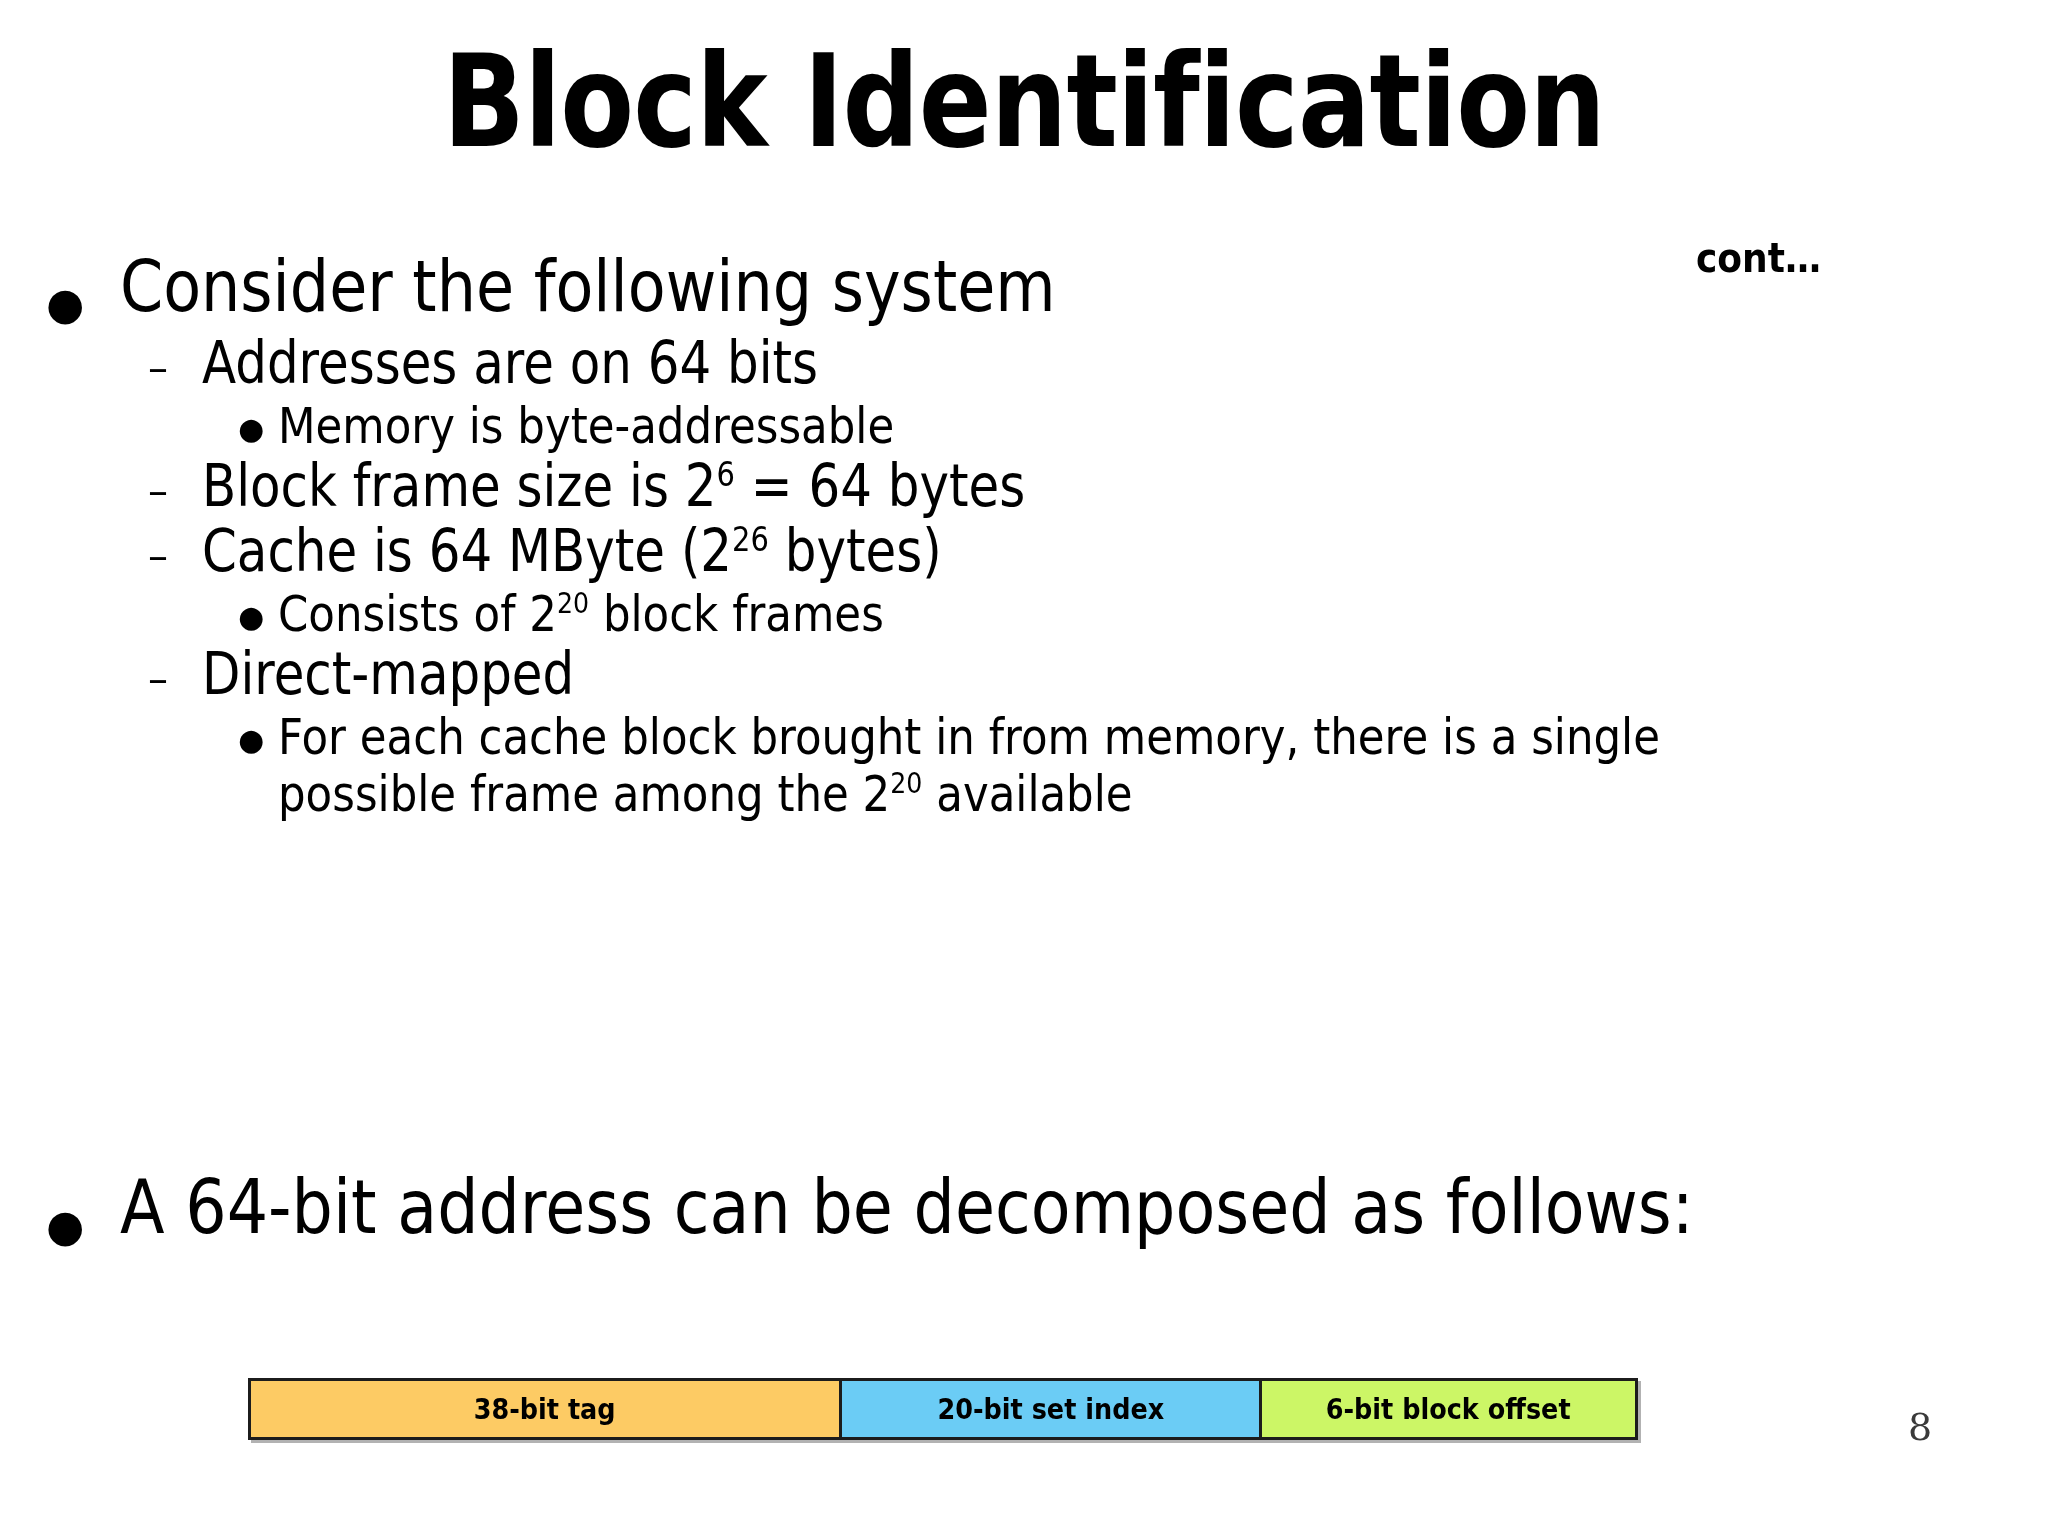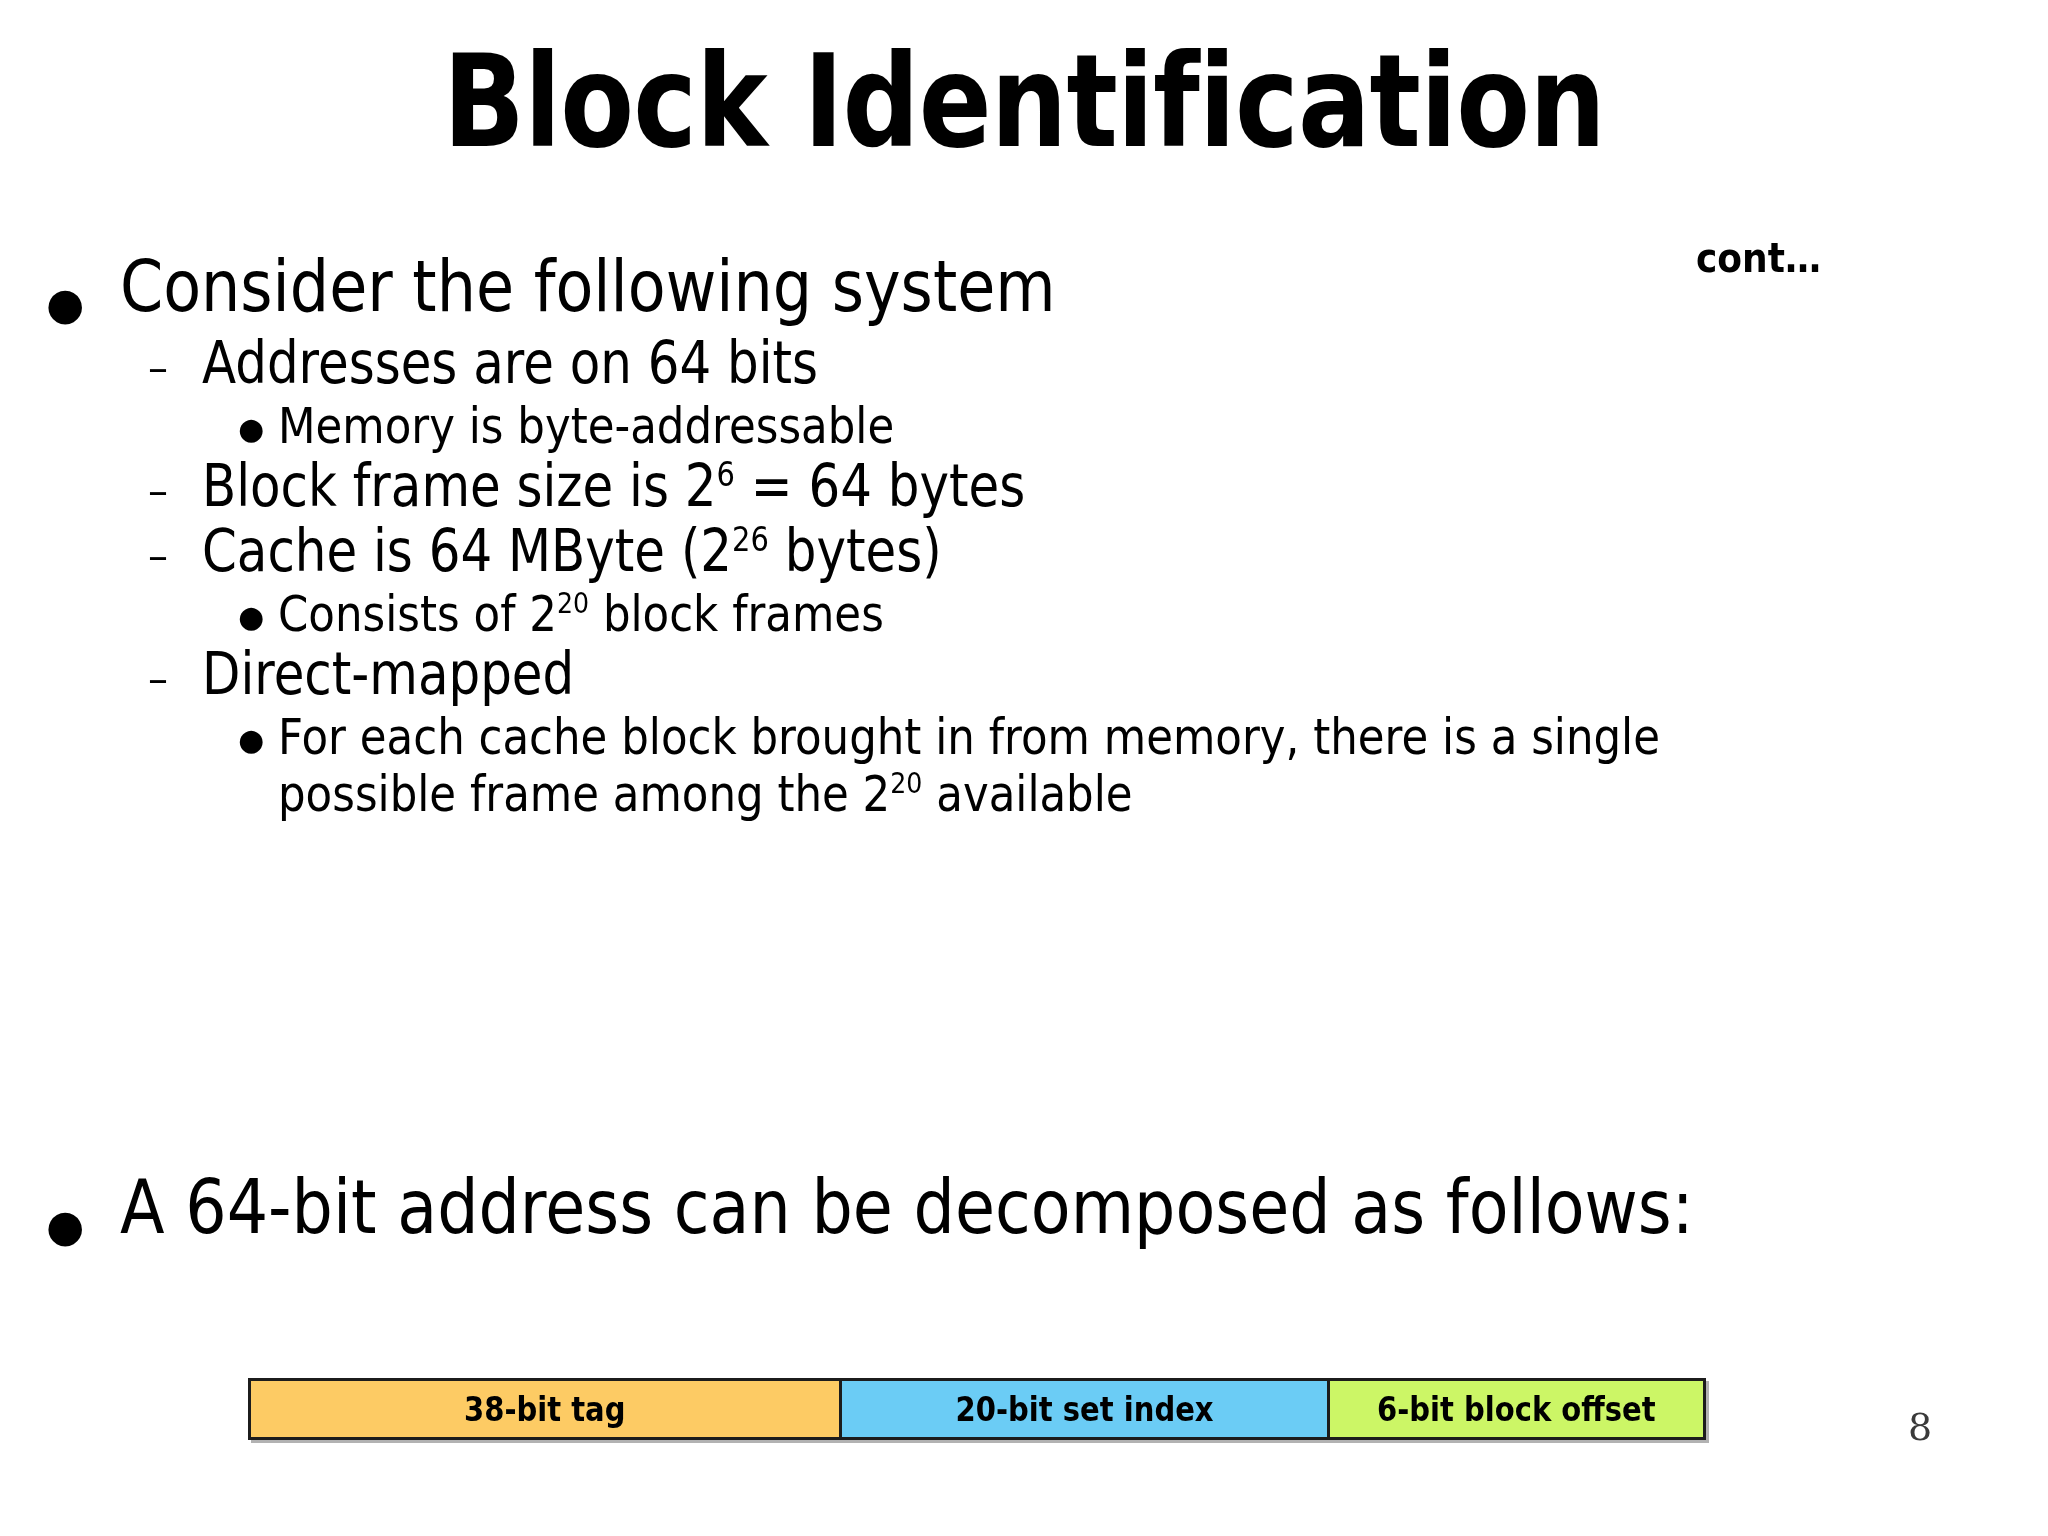--- a/index.html
+++ b/index.html
@@ -184,36 +184,36 @@
     box-shadow: 3px 3px 0 rgba(0,0,0,0.30);
   }
   .addr-field {
     display: flex;
     align-items: center;
     justify-content: center;
     box-sizing: border-box;
     height: 100%;
     font-family: "DejaVu Sans", sans-serif;
     font-weight: bold;
-    font-size: 33px;
+    font-size: 29px;
     line-height: 1;
     color: #000000;
     white-space: nowrap;
     overflow: hidden;
   }
   .addr-field .ftext {
     display: inline-block;
     transform: scaleX(0.88);
     transform-origin: 50% 50%;
   }
   .addr-field + .addr-field {
     border-left: 3px solid #1c1c1c;
   }
   .addr-field.tag        { width: 588px; }
-  .addr-field.setindex   { width: 488px; }
+  .addr-field.setindex   { width: 420px; }
   .addr-field.blockoff   { width: 376px; align-items: center; }
 
   
   .page-number {
     position: absolute;
     left: 1908px;
     top: 1408px;
     font-family: "DejaVu Serif", serif;
     font-size: 38px;
     line-height: 1;

